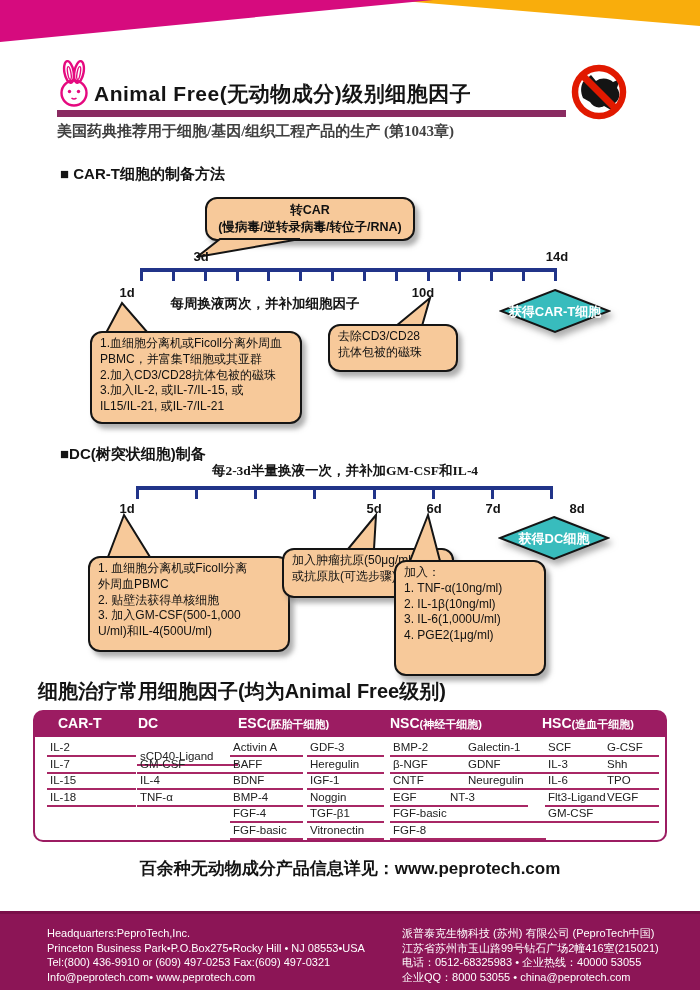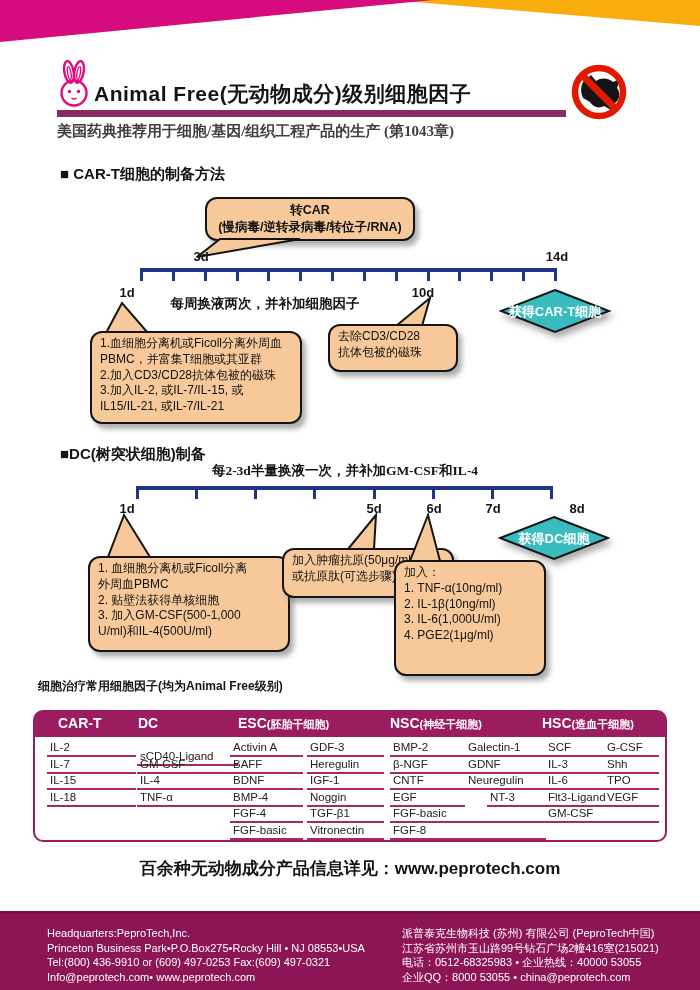--- a/index.html
+++ b/index.html
@@ -173,21 +173,21 @@
 
 <svg class="tailsvg" style="left:406px;top:513px" width="42" height="50">
   <polygon points="22,2 4,48 34,48"></polygon>
 </svg>
 <div class="callout" style="left:394px;top:560px;width:132px;height:106px">加入：
 1. TNF-α(10ng/ml)
 2. IL-1β(10ng/ml)
 3. IL-6(1,000U/ml)
 4. PGE2(1μg/ml)</div>
 
-<div class="abs" style="left:38px;top:678px;font-size:12px;font-weight:bold">细胞治疗常用细胞因子(均为Animal Free级别)</div>
+<div class="abs" style="left:38px;top:678px;font-size:20px;font-weight:bold">细胞治疗常用细胞因子(均为Animal Free级别)</div>
 
 <div class="abs" id="cytokine-table">
   <div id="table-header">
     <span class="hcell" style="left:25px"><span>CAR-T</span><span class="hsub"></span></span>
     <span class="hcell" style="left:105px"><span>DC</span><span class="hsub"></span></span>
     <span class="hcell" style="left:205px"><span>ESC</span><span class="hsub">(胚胎干细胞)</span></span>
     <span class="hcell" style="left:357px"><span>NSC</span><span class="hsub">(神经干细胞)</span></span>
     <span class="hcell" style="left:509px"><span>HSC</span><span class="hsub">(造血干细胞)</span></span>
   </div>
   <div id="table-body">
@@ -211,21 +211,21 @@
       <div class="tcell" style="left: 272px; width: 74px; top: 70px;">TGF-β1</div>
       <div class="tcell" style="left: 195px; width: 70px; top: 86.5px;">FGF-basic</div>
       <div class="tcell" style="left: 272px; width: 74px; top: 86.5px;">Vitronectin</div>
       <div class="tcell" style="left: 355px; width: 72px; top: 4px;">BMP-2</div>
       <div class="tcell" style="left: 430px; width: 78px; top: 4px;">Galectin-1</div>
       <div class="tcell" style="left: 355px; width: 72px; top: 20.5px;">β-NGF</div>
       <div class="tcell" style="left: 430px; width: 78px; top: 20.5px;">GDNF</div>
       <div class="tcell" style="left: 355px; width: 72px; top: 37px;">CNTF</div>
       <div class="tcell" style="left: 430px; width: 78px; top: 37px;">Neuregulin</div>
       <div class="tcell" style="left: 355px; width: 72px; top: 53.5px;">EGF</div>
-      <div class="tcell" style="left: 452px; width: 78px; top: 53.5px;">NT-3</div>
+      <div class="tcell" style="left: 412px; width: 78px; top: 53.5px;">NT-3</div>
       <div class="tcell" style="left: 355px; width: 153px; top: 70px;">FGF-basic</div>
       <div class="tcell" style="left: 355px; width: 153px; top: 86.5px;">FGF-8</div>
       <div class="tcell" style="left: 510px; width: 56px; top: 4px;">SCF</div>
       <div class="tcell" style="left: 569px; width: 52px; top: 4px;">G-CSF</div>
       <div class="tcell" style="left: 510px; width: 56px; top: 20.5px;">IL-3</div>
       <div class="tcell" style="left: 569px; width: 52px; top: 20.5px;">Shh</div>
       <div class="tcell" style="left: 510px; width: 56px; top: 37px;">IL-6</div>
       <div class="tcell" style="left: 569px; width: 52px; top: 37px;">TPO</div>
       <div class="tcell" style="left: 510px; width: 56px; top: 53.5px;">Flt3-Ligand</div>
       <div class="tcell" style="left: 569px; width: 52px; top: 53.5px;">VEGF</div>

